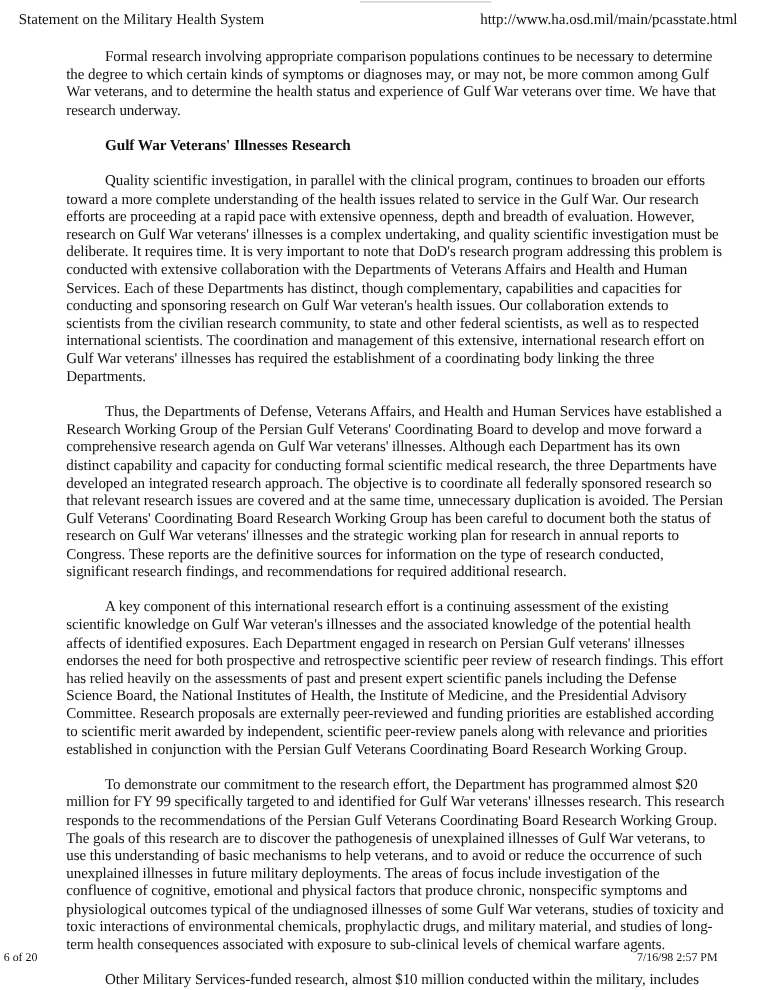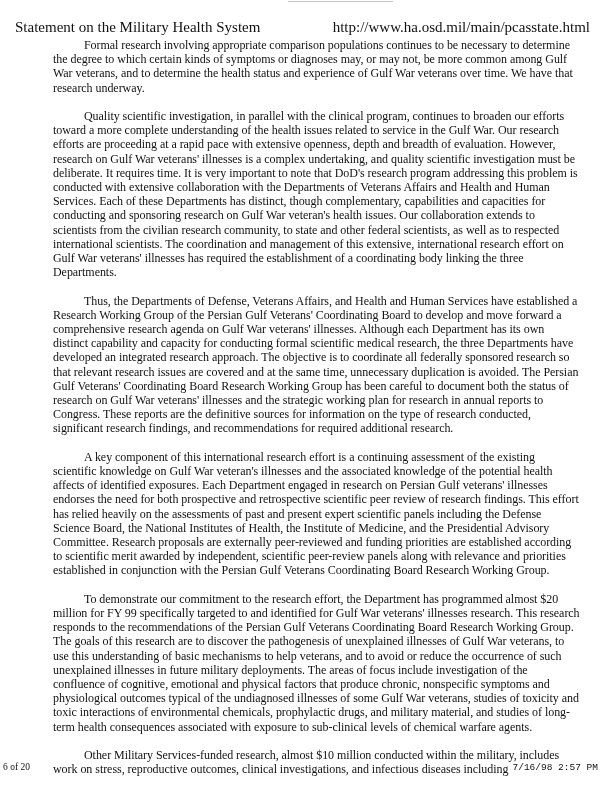--- a/index.html
+++ b/index.html
@@ -5,50 +5,51 @@
   html, body { margin: 0; padding: 0; background: #ffffff; }
   body {
     width: 611px; height: 792px; position: relative; overflow: hidden;
     font-family: "Liberation Serif", "DejaVu Serif", serif; color: #111;
   }
   .top-rule {
     position: absolute; left: 288px; top: 1px; width: 105px; height: 1px;
     background: #c8c8c8;
   }
   .hdr {
-    position: absolute; top: 19px; font-size: 15px; color: #111;
+    position: absolute; top: 8px; font-size: 12px; color: #111;
   }
   .hdr-left { left: 15px; }
   .hdr-right { right: 21px; }
   .content {
     position: absolute; left: 53px; top: 38px; width: 528px;
     font-size: 12px; line-height: 14.2px; letter-spacing: -0.05px;
   }
   .content p {
     margin: 0 0 14.2px 0; text-indent: 31px;
   }
   .content h3 {
     margin: 0 0 14.2px 31px; font-size: 12.2px; font-weight: bold; line-height: 14.2px;
   }
   .ftr {
     position: absolute; top: 762px; font-size: 9.5px; color: #111;
   }
   .ftr-left { left: 3px; }
-  .ftr-right { right: 13px; font-family: Liberation Mono, monospace; }
+  .ftr-right { right: 37px; }
 </style>
 </head>
 <body>
 
 <div class="top-rule"></div>
 
 <div class="hdr hdr-left">Statement on the Military Health System</div>
 <div class="hdr hdr-right">http://www.ha.osd.mil/main/pcasstate.html</div>
 
 <div class="content">
   <p>Formal research involving appropriate comparison populations continues to be necessary to determine the degree to which certain kinds of symptoms or diagnoses may, or may not, be more common among Gulf War veterans, and to determine the health status and experience of Gulf War veterans over time. We have that research underway.</p>
+  <h3>Gulf War Veterans' Illnesses Research</h3>
   <p>Quality scientific investigation, in parallel with the clinical program, continues to broaden our efforts toward a more complete understanding of the health issues related to service in the Gulf War. Our research efforts are proceeding at a rapid pace with extensive openness, depth and breadth of evaluation. However, research on Gulf War veterans' illnesses is a complex undertaking, and quality scientific investigation must be deliberate. It requires time. It is very important to note that DoD's research program addressing this problem is conducted with extensive collaboration with the Departments of Veterans Affairs and Health and Human Services. Each of these Departments has distinct, though complementary, capabilities and capacities for conducting and sponsoring research on Gulf War veteran's health issues. Our collaboration extends to scientists from the civilian research community, to state and other federal scientists, as well as to respected international scientists. The coordination and management of this extensive, international research effort on Gulf War veterans' illnesses has required the establishment of a coordinating body linking the three Departments.</p>
   <p>Thus, the Departments of Defense, Veterans Affairs, and Health and Human Services have established a Research Working Group of the Persian Gulf Veterans' Coordinating Board to develop and move forward a comprehensive research agenda on Gulf War veterans' illnesses. Although each Department has its own distinct capability and capacity for conducting formal scientific medical research, the three Departments have developed an integrated research approach. The objective is to coordinate all federally sponsored research so that relevant research issues are covered and at the same time, unnecessary duplication is avoided. The Persian Gulf Veterans' Coordinating Board Research Working Group has been careful to document both the status of research on Gulf War veterans' illnesses and the strategic working plan for research in annual reports to Congress. These reports are the definitive sources for information on the type of research conducted, significant research findings, and recommendations for required additional research.</p>
   <p>A key component of this international research effort is a continuing assessment of the existing scientific knowledge on Gulf War veteran's illnesses and the associated knowledge of the potential health affects of identified exposures. Each Department engaged in research on Persian Gulf veterans' illnesses endorses the need for both prospective and retrospective scientific peer review of research findings. This effort has relied heavily on the assessments of past and present expert scientific panels including the Defense Science Board, the National Institutes of Health, the Institute of Medicine, and the Presidential Advisory Committee. Research proposals are externally peer-reviewed and funding priorities are established according to scientific merit awarded by independent, scientific peer-review panels along with relevance and priorities established in conjunction with the Persian Gulf Veterans Coordinating Board Research Working Group.</p>
   <p>To demonstrate our commitment to the research effort, the Department has programmed almost $20 million for FY 99 specifically targeted to and identified for Gulf War veterans' illnesses research. This research responds to the recommendations of the Persian Gulf Veterans Coordinating Board Research Working Group. The goals of this research are to discover the pathogenesis of unexplained illnesses of Gulf War veterans, to use this understanding of basic mechanisms to help veterans, and to avoid or reduce the occurrence of such unexplained illnesses in future military deployments. The areas of focus include investigation of the confluence of cognitive, emotional and physical factors that produce chronic, nonspecific symptoms and physiological outcomes typical of the undiagnosed illnesses of some Gulf War veterans, studies of toxicity and toxic interactions of environmental chemicals, prophylactic drugs, and military material, and studies of long-term health consequences associated with exposure to sub-clinical levels of chemical warfare agents.</p>
   <p>Other Military Services-funded research, almost $10 million conducted within the military, includes work on stress, reproductive outcomes, clinical investigations, and infectious diseases including</p>
 </div>
 
 <div class="ftr ftr-left">6 of 20</div>
 <div class="ftr ftr-right">7/16/98 2:57 PM</div>
 

